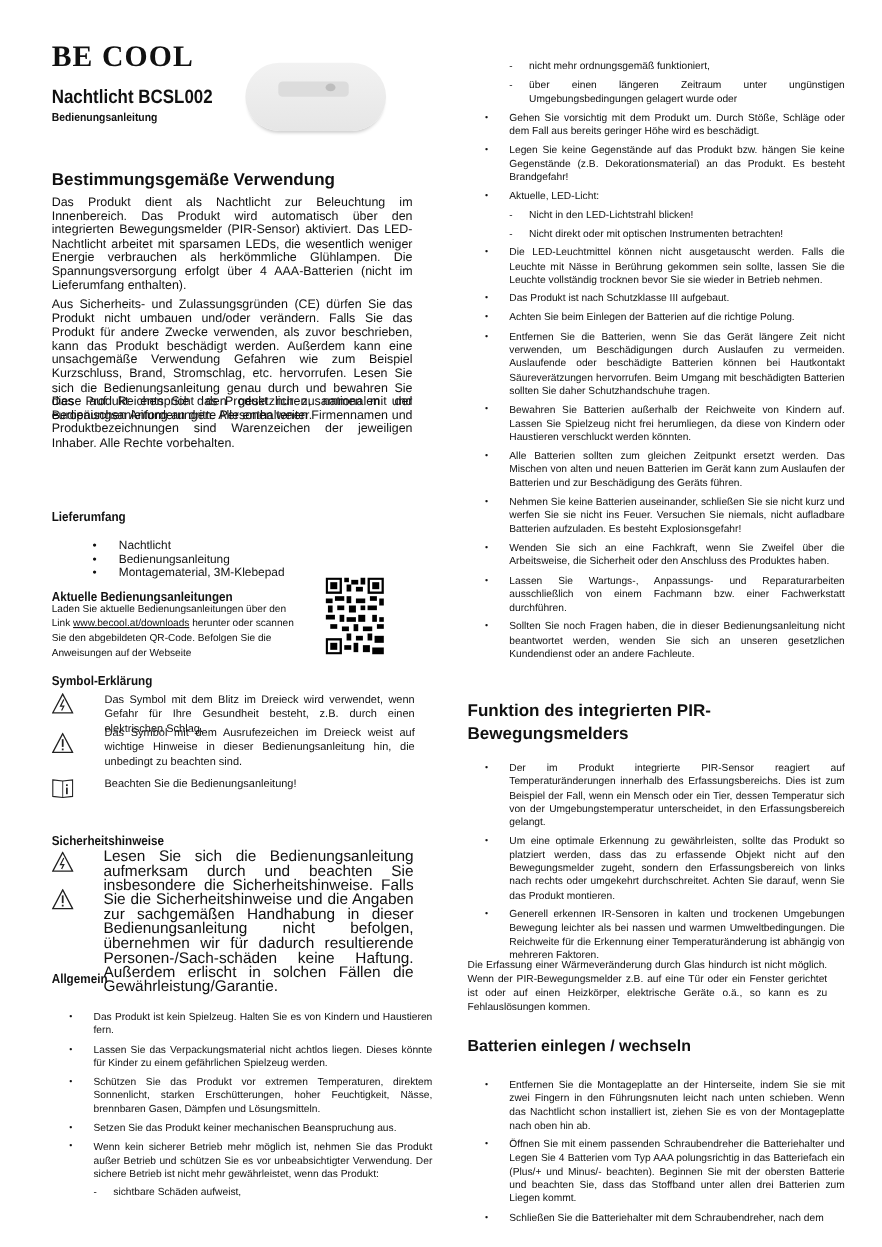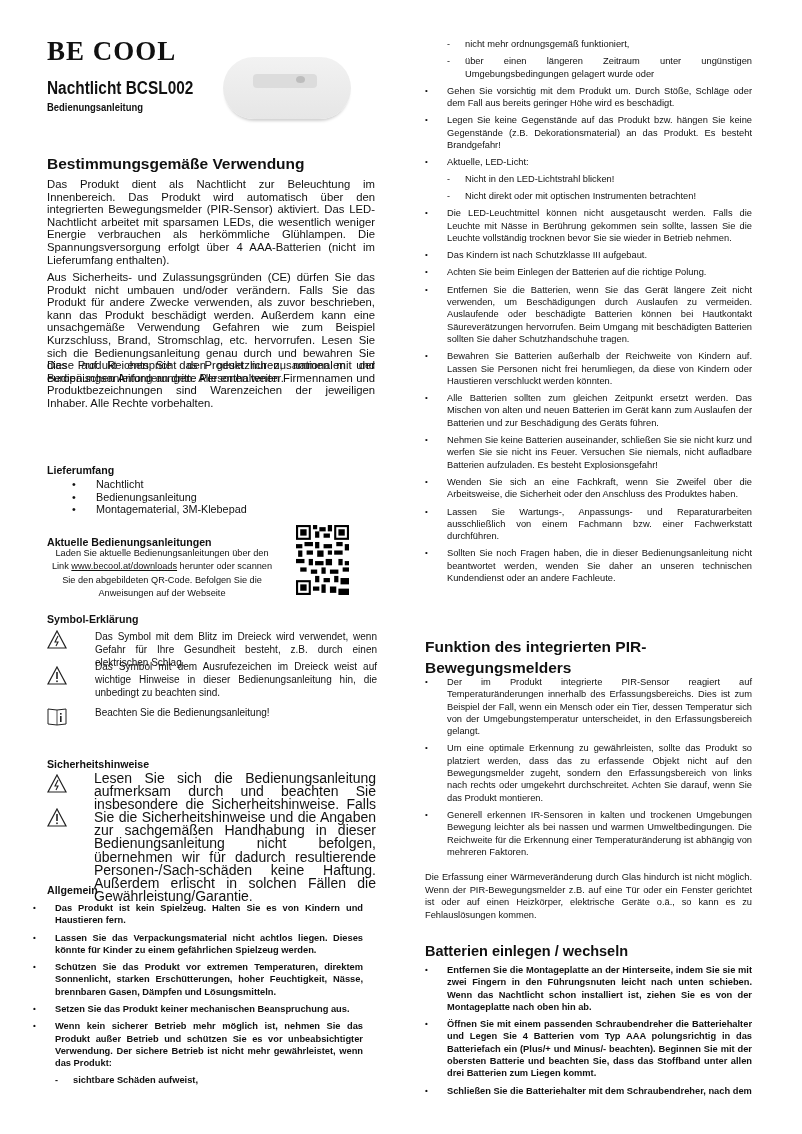--- a/index.html
+++ b/index.html
@@ -13,28 +13,28 @@
   .product .body { position:absolute; left:0; top:0; width:128px; height:62px; border-radius:31px; background:linear-gradient(#f2f2f2,#e6e6e6); box-shadow:0 4px 3px -2px #d0d0d0; }
   .product .strip { position:absolute; left:30px; top:17px; width:64px; height:14px; border-radius:4px; background:#dcdcdc; }
   .product .sensor { position:absolute; left:73px; top:19px; width:9px; height:7px; border-radius:50%; background:#bdbdbd; }
 
   h2.sec { position:absolute; margin:0; font-weight:bold; font-size:15.5px; white-space:nowrap; }
   h3.sub { position:absolute; margin:0; font-weight:bold; font-size:11.8px; transform:scaleX(0.9); transform-origin:left; white-space:nowrap; }
 
   .para { position:absolute; font-size:11.3px; line-height:12.6px; text-align:justify; }
   .small { font-size:9.2px; line-height:13.4px; }
 
-  ul.bullets { position:absolute; margin:0; padding:0; list-style:none; }
+  ul.bullets { position:absolute; margin:16px; padding:0; list-style:none; }
   ul.bullets li { position:relative; padding-left:22px; font-size:9.3px; line-height:12.3px; text-align:justify; margin-bottom:5px; }
   ul.bullets li::before { content:"•"; position:absolute; left:0; top:0; font-size:8px; }
   ul.dash { margin:4px 0 0 0; padding:0; list-style:none; }
   ul.dash li { padding-left:18px; margin-bottom:5px; }
   ul.dash li::before { content:"-"; left:0; font-size:9px; }
 
-  ul.deliv { position:absolute; left:72px; top:478px; margin:0; padding:0; list-style:none; }
+  ul.deliv { position:absolute; left:72px; top:478px; margin:12px; padding:0; list-style:none; }
   ul.deliv li { font-size:10.8px; line-height:12.6px; padding-left:24px; position:relative; }
   ul.deliv li::before { content:"•"; position:absolute; left:0; top:0; }
 
   .symrow { position:absolute; left:47px; width:330px; }
   .symrow .ico { position:absolute; left:0; top:0; width:20px; height:20px; }
   .symrow .txt { position:absolute; left:48px; top:0; width:282px; font-size:10px; line-height:13px; text-align:justify; }
 
   .safety-text { position:absolute; left:94px; top:772px; width:282px; font-weight:normal; font-size:14px; line-height:13.1px; text-align:justify; }
 
   .qr { position:absolute; left:296px; top:525px; width:53px; height:70px; }
@@ -58,21 +58,21 @@
 <div class="para" style="left:47px; top:359px; width:328px;">Das Produkt entspricht den gesetzlichen, nationalen und europäischen Anforderungen. Alle enthaltenen Firmennamen und Produktbezeichnungen sind Warenzeichen der jeweiligen Inhaber. Alle Rechte vorbehalten.</div>
 
 <h3 class="sub" style="left:47px; top:463px;">Lieferumfang</h3>
 <ul class="deliv">
   <li>Nachtlicht</li>
   <li>Bedienungsanleitung</li>
   <li>Montagematerial, 3M-Klebepad</li>
 </ul>
 
 <h3 class="sub" style="left:47px; top:535px;">Aktuelle Bedienungsanleitungen</h3>
-<div class="para small" style="left:47px; top:547px; width:230px; text-align:center;">
+<div class="para small" style="left:47px; top:547px; width:230px; text-align:left;">
   <span>Laden Sie aktuelle Bedienungsanleitungen über den Link </span><a class="link">www.becool.at/downloads</a><span> herunter oder scannen Sie den abgebildeten QR-Code. Befolgen Sie die Anweisungen auf der Webseite</span>
 </div>
 <svg class="qr" viewBox="0 0 25 33">
   <rect x="0" y="0" width="25" height="33" fill="#fff"></rect>
   <rect x="0" y="0" width="7" height="7" fill="#000"></rect>
     <rect x="1" y="1" width="5" height="5" fill="#fff"></rect>
     <rect x="2" y="2" width="3" height="3" fill="#000"></rect>
   <rect x="18" y="0" width="7" height="7" fill="#000"></rect>
     <rect x="19" y="1" width="5" height="5" fill="#fff"></rect>
     <rect x="20" y="2" width="3" height="3" fill="#000"></rect>
@@ -148,21 +148,21 @@
     <path d="M11 6 L8 12 L11 12 L9 16" fill="none" stroke="#222" stroke-width="1.1"></path>
   </svg>
 <svg style="position:absolute; left:47px; top:808px; width:20px; height:20px;" viewBox="0 0 20 20">
     <path d="M10 1 L19 18 L1 18 Z" fill="none" stroke="#222" stroke-width="1.2"></path>
     <rect x="9.2" y="6" width="1.6" height="7" fill="#222"></rect>
     <rect x="9.2" y="14.5" width="1.6" height="1.6" fill="#222"></rect>
   </svg>
 <div class="safety-text">Lesen Sie sich die Bedienungsanleitung aufmerksam durch und beachten Sie insbesondere die Sicherheitshinweise. Falls Sie die Sicherheitshinweise und die Angaben zur sachgemäßen Handhabung in dieser Bedienungsanleitung nicht befolgen, übernehmen wir für dadurch resultierende Personen-/Sach-schäden keine Haftung. Außerdem erlischt in solchen Fällen die Gewährleistung/Garantie.</div>
 
 <h3 class="sub" style="left:47px; top:883px;">Allgemein</h3>
-<ul class="bullets" style="left:33px; top:902px; width:330px;font-weight:bold;">
+<ul class="bullets" style="left:47px; top:902px; width:330px;">
   <li>Das Produkt ist kein Spielzeug. Halten Sie es von Kindern und Haustieren fern.</li>
   <li>Lassen Sie das Verpackungsmaterial nicht achtlos liegen. Dieses könnte für Kinder zu einem gefährlichen Spielzeug werden.</li>
   <li>Schützen Sie das Produkt vor extremen Temperaturen, direktem Sonnenlicht, starken Erschütterungen, hoher Feuchtigkeit, Nässe, brennbaren Gasen, Dämpfen und Lösungsmitteln.</li>
   <li>Setzen Sie das Produkt keiner mechanischen Beanspruchung aus.</li>
   <li>
     <span>Wenn kein sicherer Betrieb mehr möglich ist, nehmen Sie das Produkt außer Betrieb und schützen Sie es vor unbeabsichtigter Verwendung. Der sichere Betrieb ist nicht mehr gewährleistet, wenn das Produkt:</span>
     <ul class="dash">
       <li>sichtbare Schäden aufweist,</li>
     </ul>
   </li>
@@ -178,44 +178,44 @@
   <li>Gehen Sie vorsichtig mit dem Produkt um. Durch Stöße, Schläge oder dem Fall aus bereits geringer Höhe wird es beschädigt.</li>
   <li>Legen Sie keine Gegenstände auf das Produkt bzw. hängen Sie keine Gegenstände (z.B. Dekorationsmaterial) an das Produkt. Es besteht Brandgefahr!</li>
   <li>
     <span>Aktuelle, LED-Licht:</span>
     <ul class="dash">
       <li>Nicht in den LED-Lichtstrahl blicken!</li>
       <li>Nicht direkt oder mit optischen Instrumenten betrachten!</li>
     </ul>
   </li>
   <li>Die LED-Leuchtmittel können nicht ausgetauscht werden. Falls die Leuchte mit Nässe in Berührung gekommen sein sollte, lassen Sie die Leuchte vollständig trocknen bevor Sie sie wieder in Betrieb nehmen.</li>
-  <li>Das Kindern ist nach Schutzklasse III aufgebaut.</li>
+  <li>Das Produkt ist nach Schutzklasse III aufgebaut.</li>
   <li>Achten Sie beim Einlegen der Batterien auf die richtige Polung.</li>
   <li>Entfernen Sie die Batterien, wenn Sie das Gerät längere Zeit nicht verwenden, um Beschädigungen durch Auslaufen zu vermeiden. Auslaufende oder beschädigte Batterien können bei Hautkontakt Säureverätzungen hervorrufen. Beim Umgang mit beschädigten Batterien sollten Sie daher Schutzhandschuhe tragen.</li>
-  <li>Bewahren Sie Batterien außerhalb der Reichweite von Kindern auf. Lassen Sie Personen nicht frei herumliegen, da diese von Kindern oder Haustieren verschluckt werden könnten.</li>
+  <li>Bewahren Sie Batterien außerhalb der Reichweite von Kindern auf. Lassen Sie Spielzeug nicht frei herumliegen, da diese von Kindern oder Haustieren verschluckt werden könnten.</li>
   <li>Alle Batterien sollten zum gleichen Zeitpunkt ersetzt werden. Das Mischen von alten und neuen Batterien im Gerät kann zum Auslaufen der Batterien und zur Beschädigung des Geräts führen.</li>
   <li>Nehmen Sie keine Batterien auseinander, schließen Sie sie nicht kurz und werfen Sie sie nicht ins Feuer. Versuchen Sie niemals, nicht aufladbare Batterien aufzuladen. Es besteht Explosionsgefahr!</li>
   <li>Wenden Sie sich an eine Fachkraft, wenn Sie Zweifel über die Arbeitsweise, die Sicherheit oder den Anschluss des Produktes haben.</li>
   <li>Lassen Sie Wartungs-, Anpassungs- und Reparaturarbeiten ausschließlich von einem Fachmann bzw. einer Fachwerkstatt durchführen.</li>
-  <li>Sollten Sie noch Fragen haben, die in dieser Bedienungsanleitung nicht beantwortet werden, wenden Sie daher an unseren technischen Kundendienst oder an andere Fachleute.</li>
+  <li>Sollten Sie noch Fragen haben, die in dieser Bedienungsanleitung nicht beantwortet werden, wenden Sie sich an unseren gesetzlichen Kundendienst oder an andere Fachleute.</li>
 </ul>
 
 <h2 class="sec" style="left:425px; top:636px; line-height:21px;">
   <span>Funktion des integrierten PIR-</span><br>
   <span>Bewegungsmelders</span>
 </h2>
 <ul class="bullets" style="left:425px; top:676px; width:327px;">
   <li>Der im Produkt integrierte PIR-Sensor reagiert auf Temperaturänderungen innerhalb des Erfassungsbereichs. Dies ist zum Beispiel der Fall, wenn ein Mensch oder ein Tier, dessen Temperatur sich von der Umgebungstemperatur unterscheidet, in den Erfassungsbereich gelangt.</li>
   <li>Um eine optimale Erkennung zu gewährleisten, sollte das Produkt so platziert werden, dass das zu erfassende Objekt nicht auf den Bewegungsmelder zugeht, sondern den Erfassungsbereich von links nach rechts oder umgekehrt durchschreitet. Achten Sie darauf, wenn Sie das Produkt montieren.</li>
   <li>Generell erkennen IR-Sensoren in kalten und trockenen Umgebungen Bewegung leichter als bei nassen und warmen Umweltbedingungen. Die Reichweite für die Erkennung einer Temperaturänderung ist abhängig von mehreren Faktoren.</li>
 </ul>
 <div class="para small" style="left:425px; top:871px; width:327px; font-size:9.3px; line-height:12.5px;">Die Erfassung einer Wärmeveränderung durch Glas hindurch ist nicht möglich. Wenn der PIR-Bewegungsmelder z.B. auf eine Tür oder ein Fenster gerichtet ist oder auf einen Heizkörper, elektrische Geräte o.ä., so kann es zu Fehlauslösungen kommen.</div>
 
 <h2 class="sec" style="left:425px; top:943px; font-size:14.5px;">Batterien einlegen / wechseln</h2>
-<ul class="bullets" style="left:425px; top:964px; width:327px;font-weight:bold;">
+<ul class="bullets" style="left:425px; top:964px; width:327px;">
   <li>Entfernen Sie die Montageplatte an der Hinterseite, indem Sie sie mit zwei Fingern in den Führungsnuten leicht nach unten schieben. Wenn das Nachtlicht schon installiert ist, ziehen Sie es von der Montageplatte nach oben hin ab.</li>
   <li>Öffnen Sie mit einem passenden Schraubendreher die Batteriehalter und Legen Sie 4 Batterien vom Typ AAA polungsrichtig in das Batteriefach ein (Plus/+ und Minus/- beachten). Beginnen Sie mit der obersten Batterie und beachten Sie, dass das Stoffband unter allen drei Batterien zum Liegen kommt.</li>
   <li>Schließen Sie die Batteriehalter mit dem Schraubendreher, nach dem</li>
 </ul>
 
 <style>
   li.nobullet::before { content:"" !important; }
 </style>
 
 </body></html>

